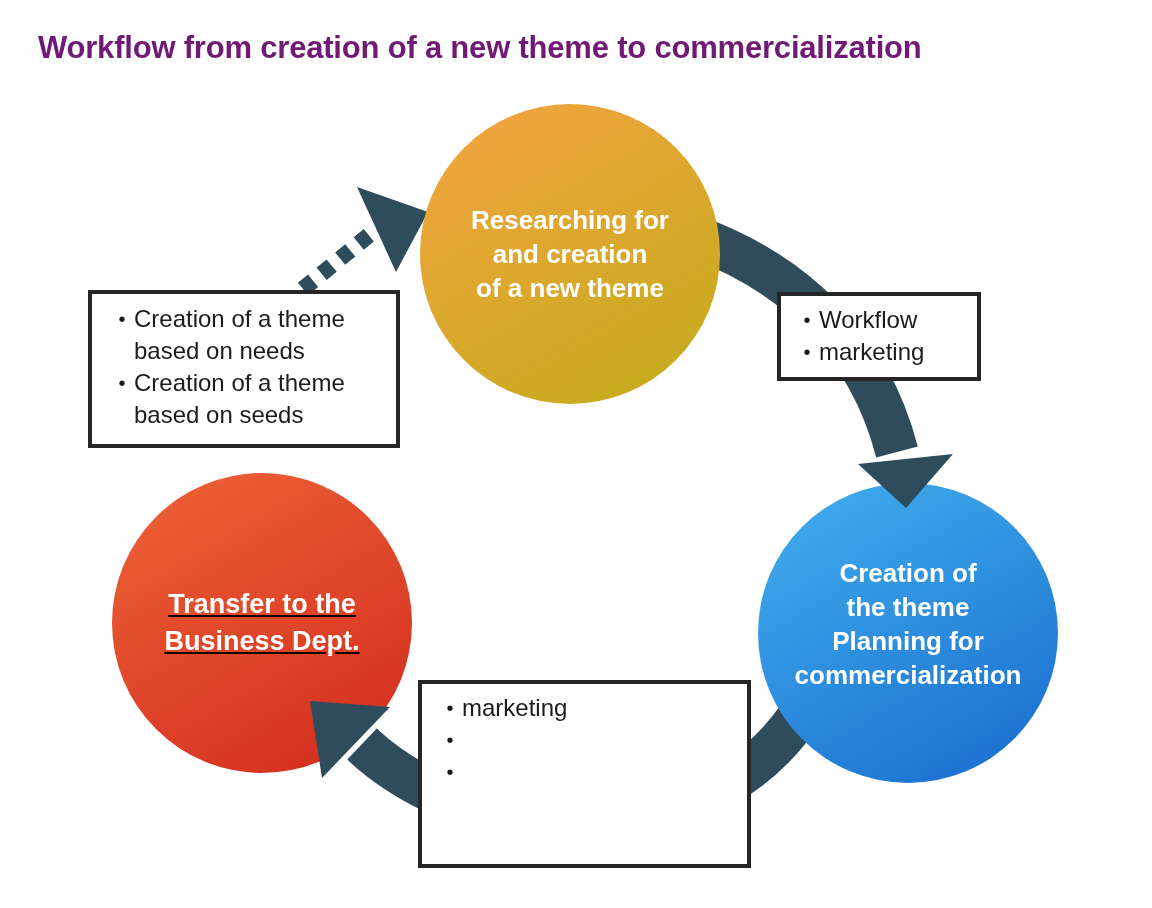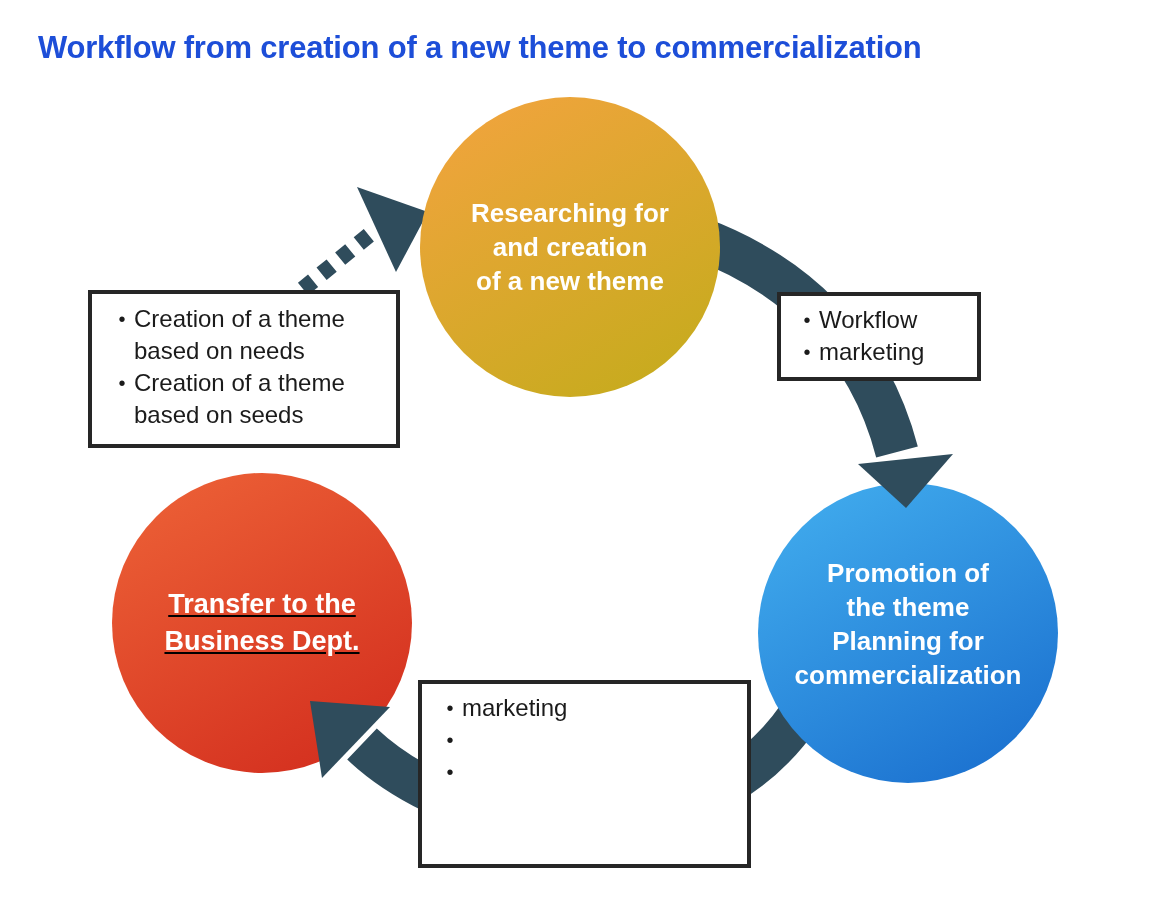--- a/index.html
+++ b/index.html
@@ -6,34 +6,34 @@
   #canvas{
     position:relative;
     width:1152px;height:908px;
     background:#ffffff;
     overflow:hidden;
     font-family:"Liberation Sans","DejaVu Sans",sans-serif;
   }
   .page-title{
     position:absolute;left:38px;top:28px;
     font-size:31px;line-height:40px;font-weight:700;
-    color:#1d4ed8;letter-spacing:-0.2px;
+    color:#701a75;letter-spacing:-0.2px;
     white-space:pre;
   }
   .svg-layer{position:absolute;left:0;top:0;pointer-events:none;}
   .node{
     position:absolute;width:300px;height:300px;border-radius:50%;
     display:flex;align-items:center;justify-content:center;
     text-align:center;
   }
   .node-label{
     color:#ffffff;font-weight:700;white-space:pre;
     text-align:center;
   }
-  .node-research{left:420px;top:97px;}
+  .node-research{left:420px;top:104px;}
   .node-research .node-label{font-size:26px;line-height:34px;}
   .node-promotion{left:758px;top:483px;}
   .node-promotion .node-label{font-size:26px;line-height:34px;position:relative;top:-9px;}
   .node-transfer{left:112px;top:473px;text-decoration:underline;}
   .node-transfer .node-label{font-size:27px;line-height:37px;}
   .note-box{
     position:absolute;box-sizing:border-box;
     background:#ffffff;border:4px solid #262626;
     color:#1b1b1b;font-size:24px;line-height:32px;
   }
@@ -62,21 +62,21 @@
     <path d="M 800 715 C 745 795, 640 840, 520 820 C 460 810, 400 780, 362 744" fill="none" stroke-width="43" stroke="#2f4c5c"></path>
   </svg>
 
   <div class="node node-research" style="background: linear-gradient(150deg, rgb(239, 164, 60) 10%, rgb(199, 171, 30) 90%);">
     <div class="node-label">Researching for
 and creation
 of a new theme</div>
   </div>
 
   <div class="node node-promotion" style="background: linear-gradient(150deg, rgb(63, 169, 236) 10%, rgb(28, 114, 208) 90%);">
-    <div class="node-label">Promotion of
+    <div class="node-label">Creation of
 the theme
 Planning for
 commercialization</div>
   </div>
 
   <div class="node node-transfer" style="background: linear-gradient(150deg, rgb(235, 94, 53) 10%, rgb(212, 48, 31) 90%);">
     <div class="node-label">Transfer to the
 Business Dept.</div>
   </div>
 

